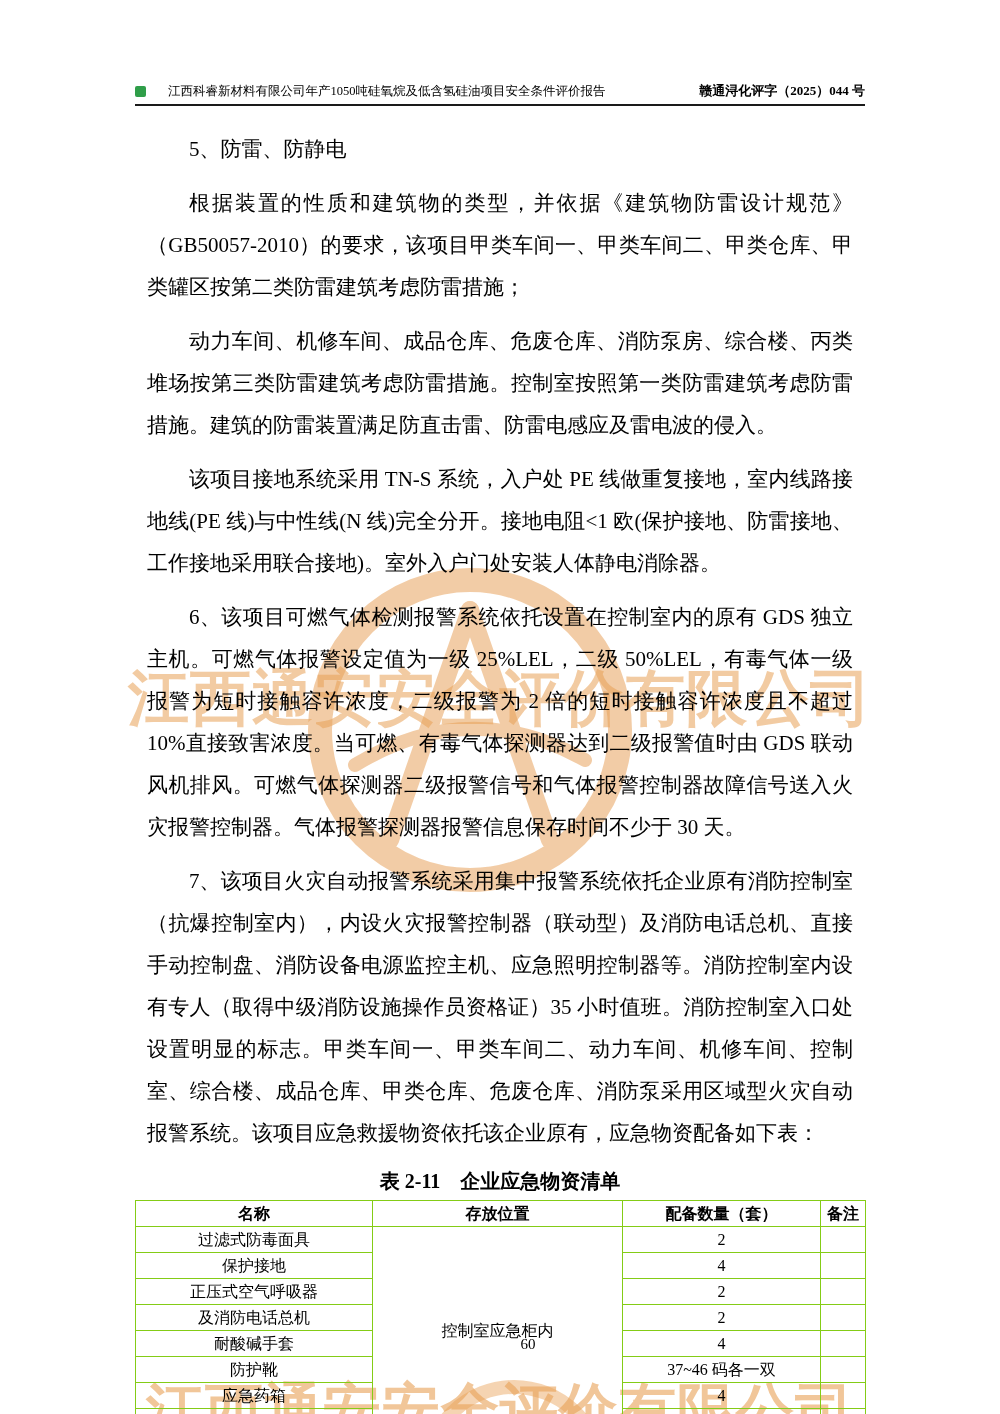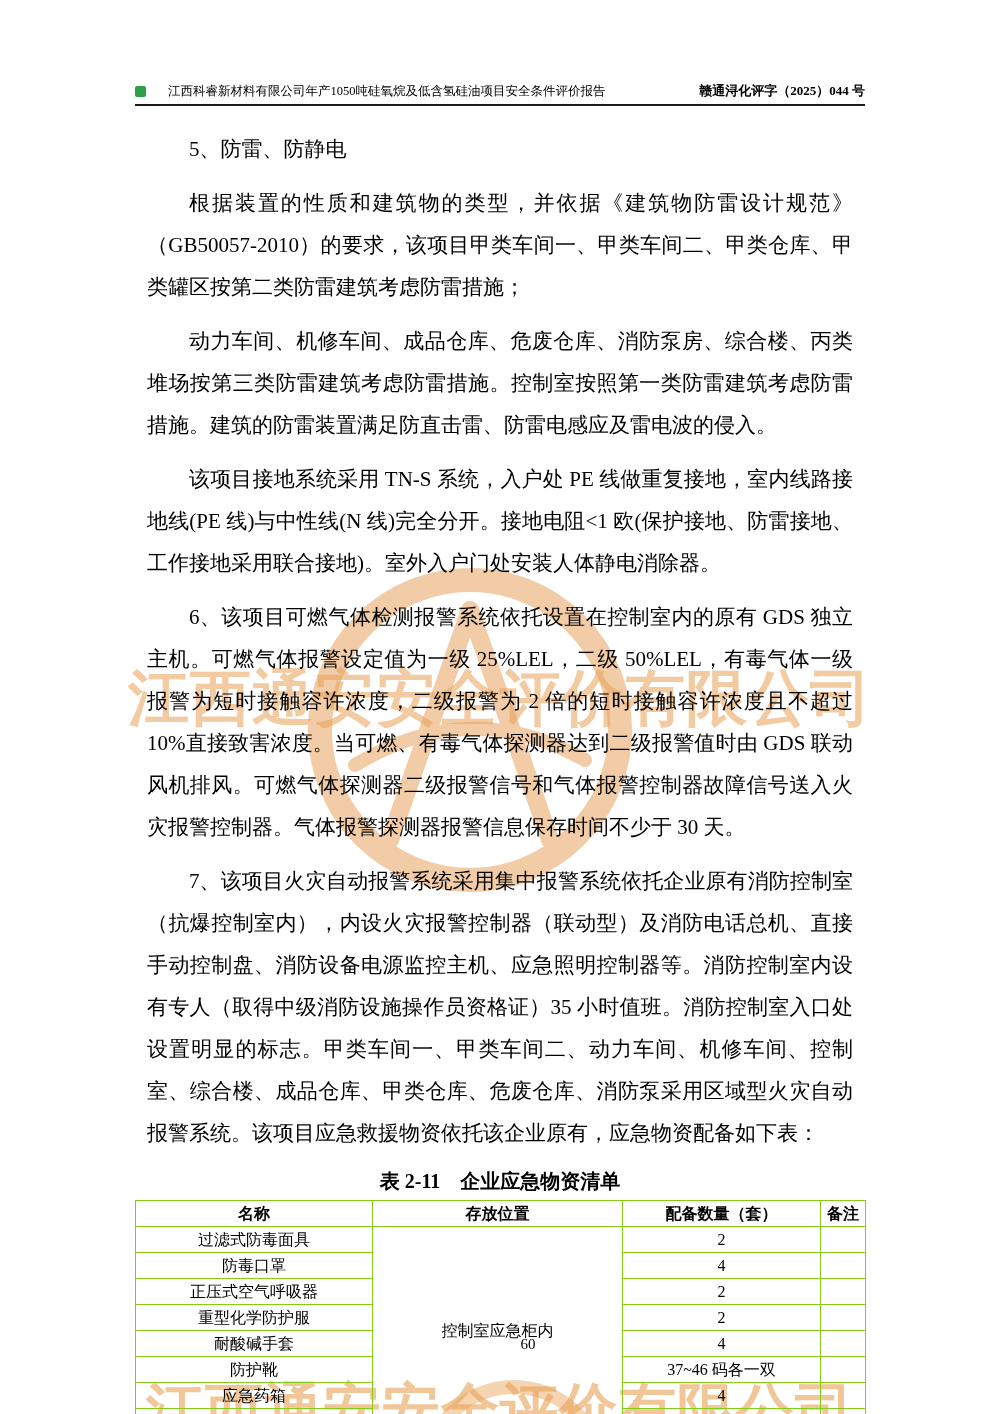--- a/index.html
+++ b/index.html
@@ -125,31 +125,31 @@
         </tr>
       </thead>
       <tbody>
         <tr>
           <td>过滤式防毒面具</td>
           <td rowspan="8">控制室应急柜内</td>
           <td>2</td>
           <td></td>
         </tr>
         <tr>
-          <td>防毒口罩</td>
+          <td>保护接地</td>
           <td>4</td>
           <td></td>
         </tr>
         <tr>
           <td>正压式空气呼吸器</td>
           <td>2</td>
           <td></td>
         </tr>
         <tr>
-          <td>重型化学防护服</td>
+          <td>及消防电话总机</td>
           <td>2</td>
           <td></td>
         </tr>
         <tr>
           <td>耐酸碱手套</td>
           <td>4</td>
           <td></td>
         </tr>
         <tr>
           <td>防护靴</td>

